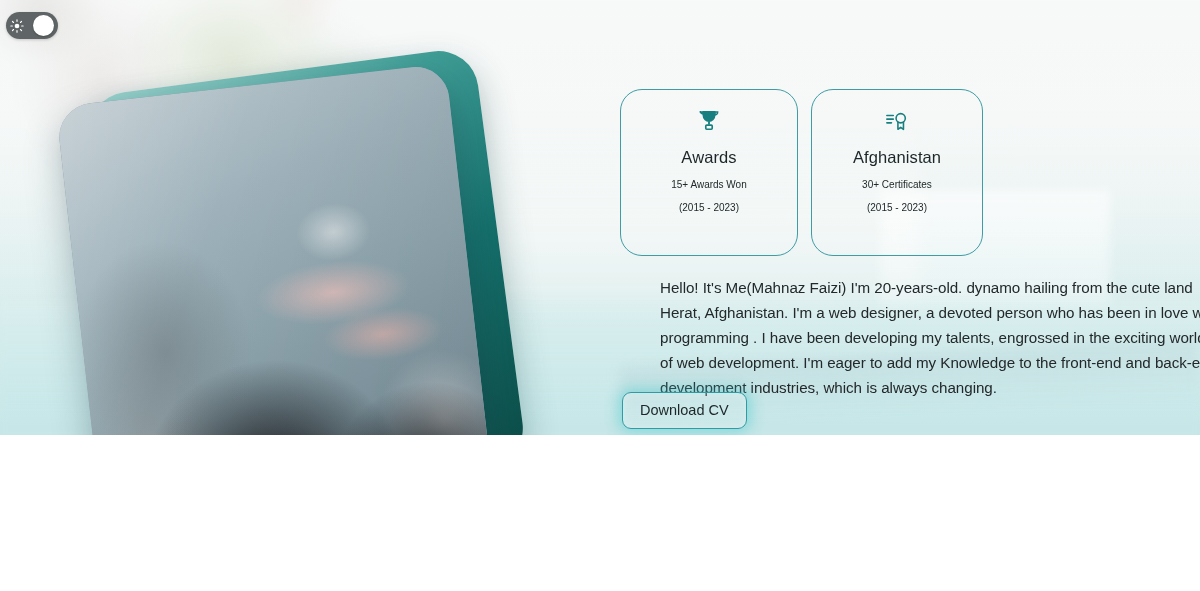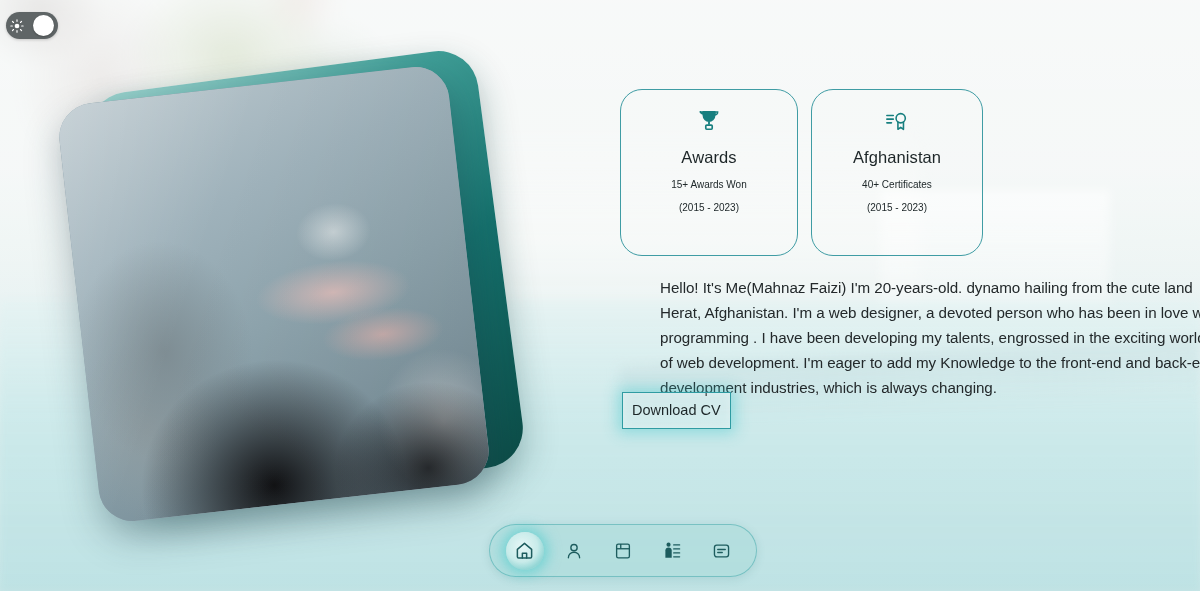--- a/index.html
+++ b/index.html
@@ -7,21 +7,21 @@
   html, body {
     width: 1200px;
     height: 591px;
     overflow: hidden;
     font-family: "Liberation Sans", sans-serif;
   }
 
   #stage {
     position: relative;
     width: 1200px;
-    height: 591px;
+    height: 435px;
     overflow: hidden;
     background: #737373;
   }
 
   
   .bg-layer { position: absolute; inset: 0; }
 
   .bg-base {
     background:
       linear-gradient(to bottom,
@@ -192,23 +192,23 @@
     line-height: 1.64;
     color: #23292b;
     letter-spacing: -.05px;
     margin-left: 40px;
   }
 
   
   .cv-btn {
     position: absolute;
     left: 622px; top: 392px;
-    padding: 9px 9px 10px;
+    padding: 9px 17px 10px;
     border: 1px solid #2f9ba2;
-    border-radius: 0;
+    border-radius: 9px;
     background: rgba(255,255,255,.10);
     color: #1c2628;
     font-size: 14.5px;
     cursor: pointer;
     box-shadow: 0 0 14px 4px rgba(62,200,205,.45), inset 0 0 10px rgba(255,255,255,.25);
   }
 
   
   .navbar {
     position: absolute;
@@ -302,21 +302,21 @@
       <span class="card-icon">
         <svg width="24" height="24" viewBox="0 0 26 24" fill="none" stroke="#177f7f" stroke-width="1.7" stroke-linecap="round">
           <line x1="2" y1="6" x2="9" y2="6"></line>
           <line x1="2" y1="10" x2="9" y2="10"></line>
           <line x1="2" y1="14" x2="7" y2="14"></line>
           <circle cx="17" cy="9" r="5"></circle>
           <path d="M14 13.2 L14 21 L17 18.8 L20 21 L20 13.2" stroke-linejoin="round"></path>
         </svg>
       </span>
       <div class="card-title">Afghanistan</div>
-      <div class="card-line">40+ Certificates</div>
+      <div class="card-line">30+ Certificates</div>
       <div class="card-line">(2015 - 2023)</div>
     </div>
 
 
   </div>
 
   <p class="bio">Hello! It's Me(Mahnaz Faizi) I'm 20-years-old. dynamo hailing from the cute land Herat, Afghanistan. I'm a web designer, a devoted person who has been in love with programming . I have been developing my talents, engrossed in the exciting world of web development. I'm eager to add my Knowledge to the front-end and back-end development industries, which is always changing.</p>
 
   <button class="cv-btn">Download CV</button>
 

